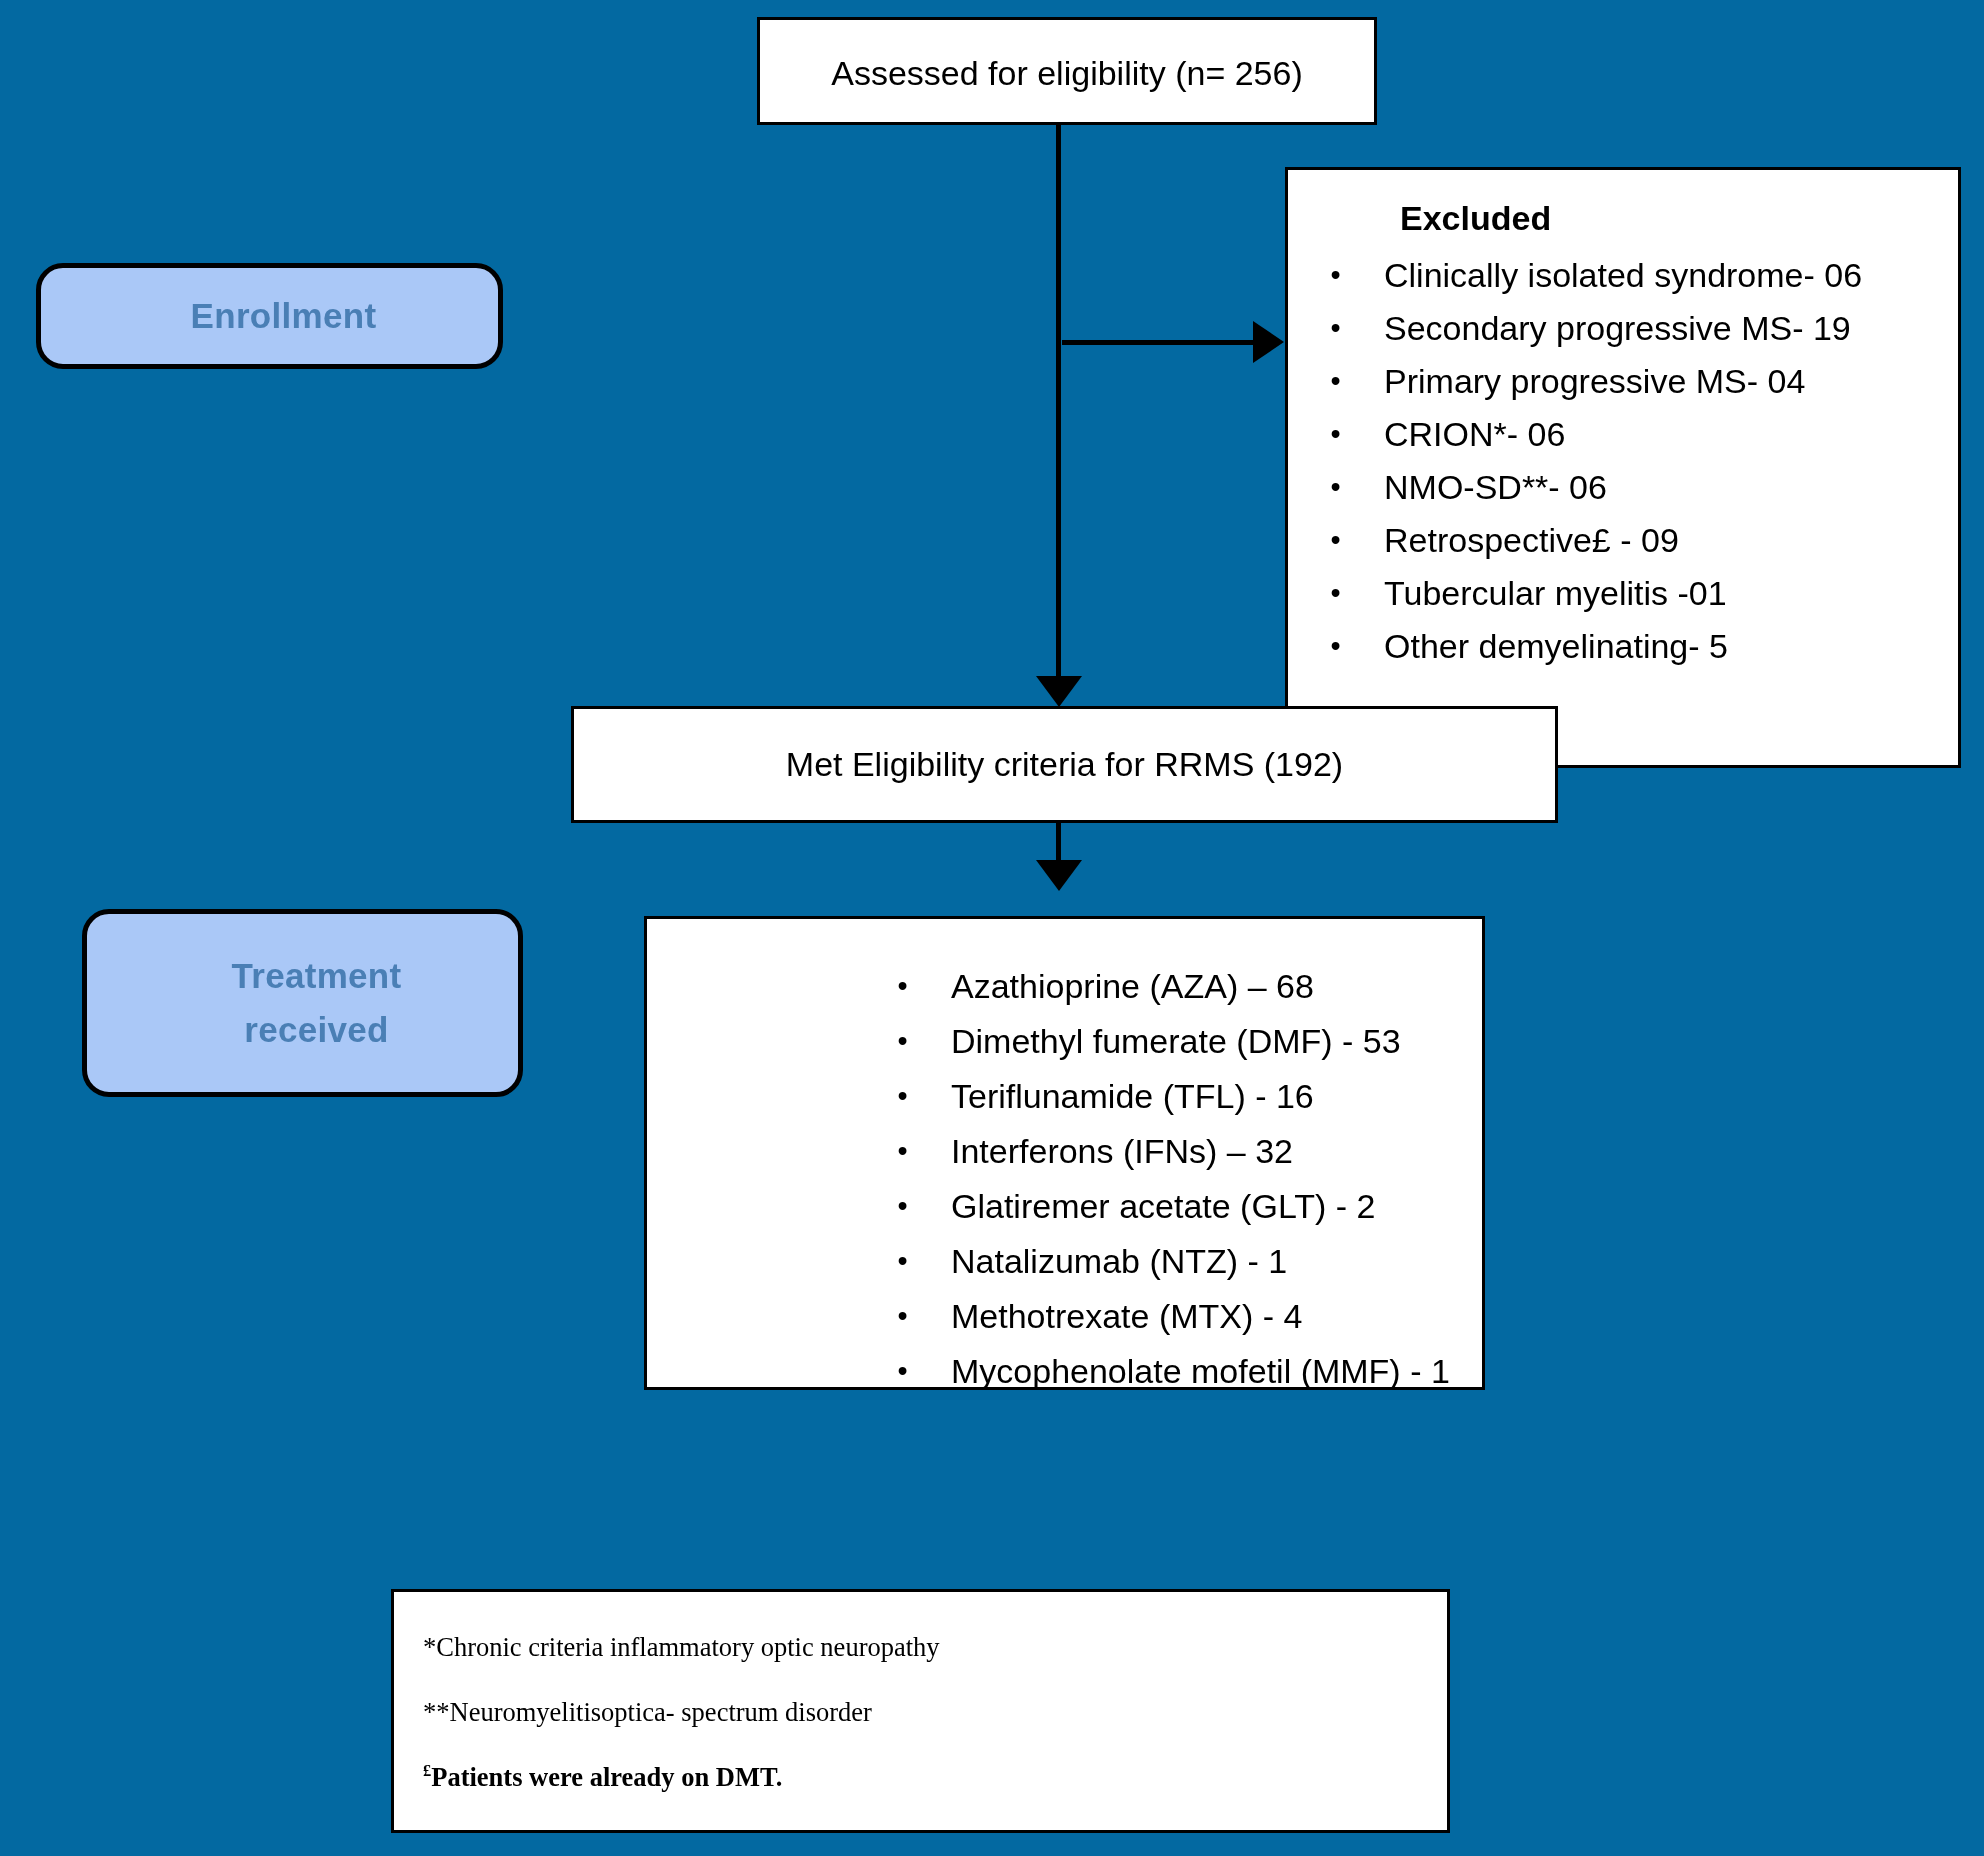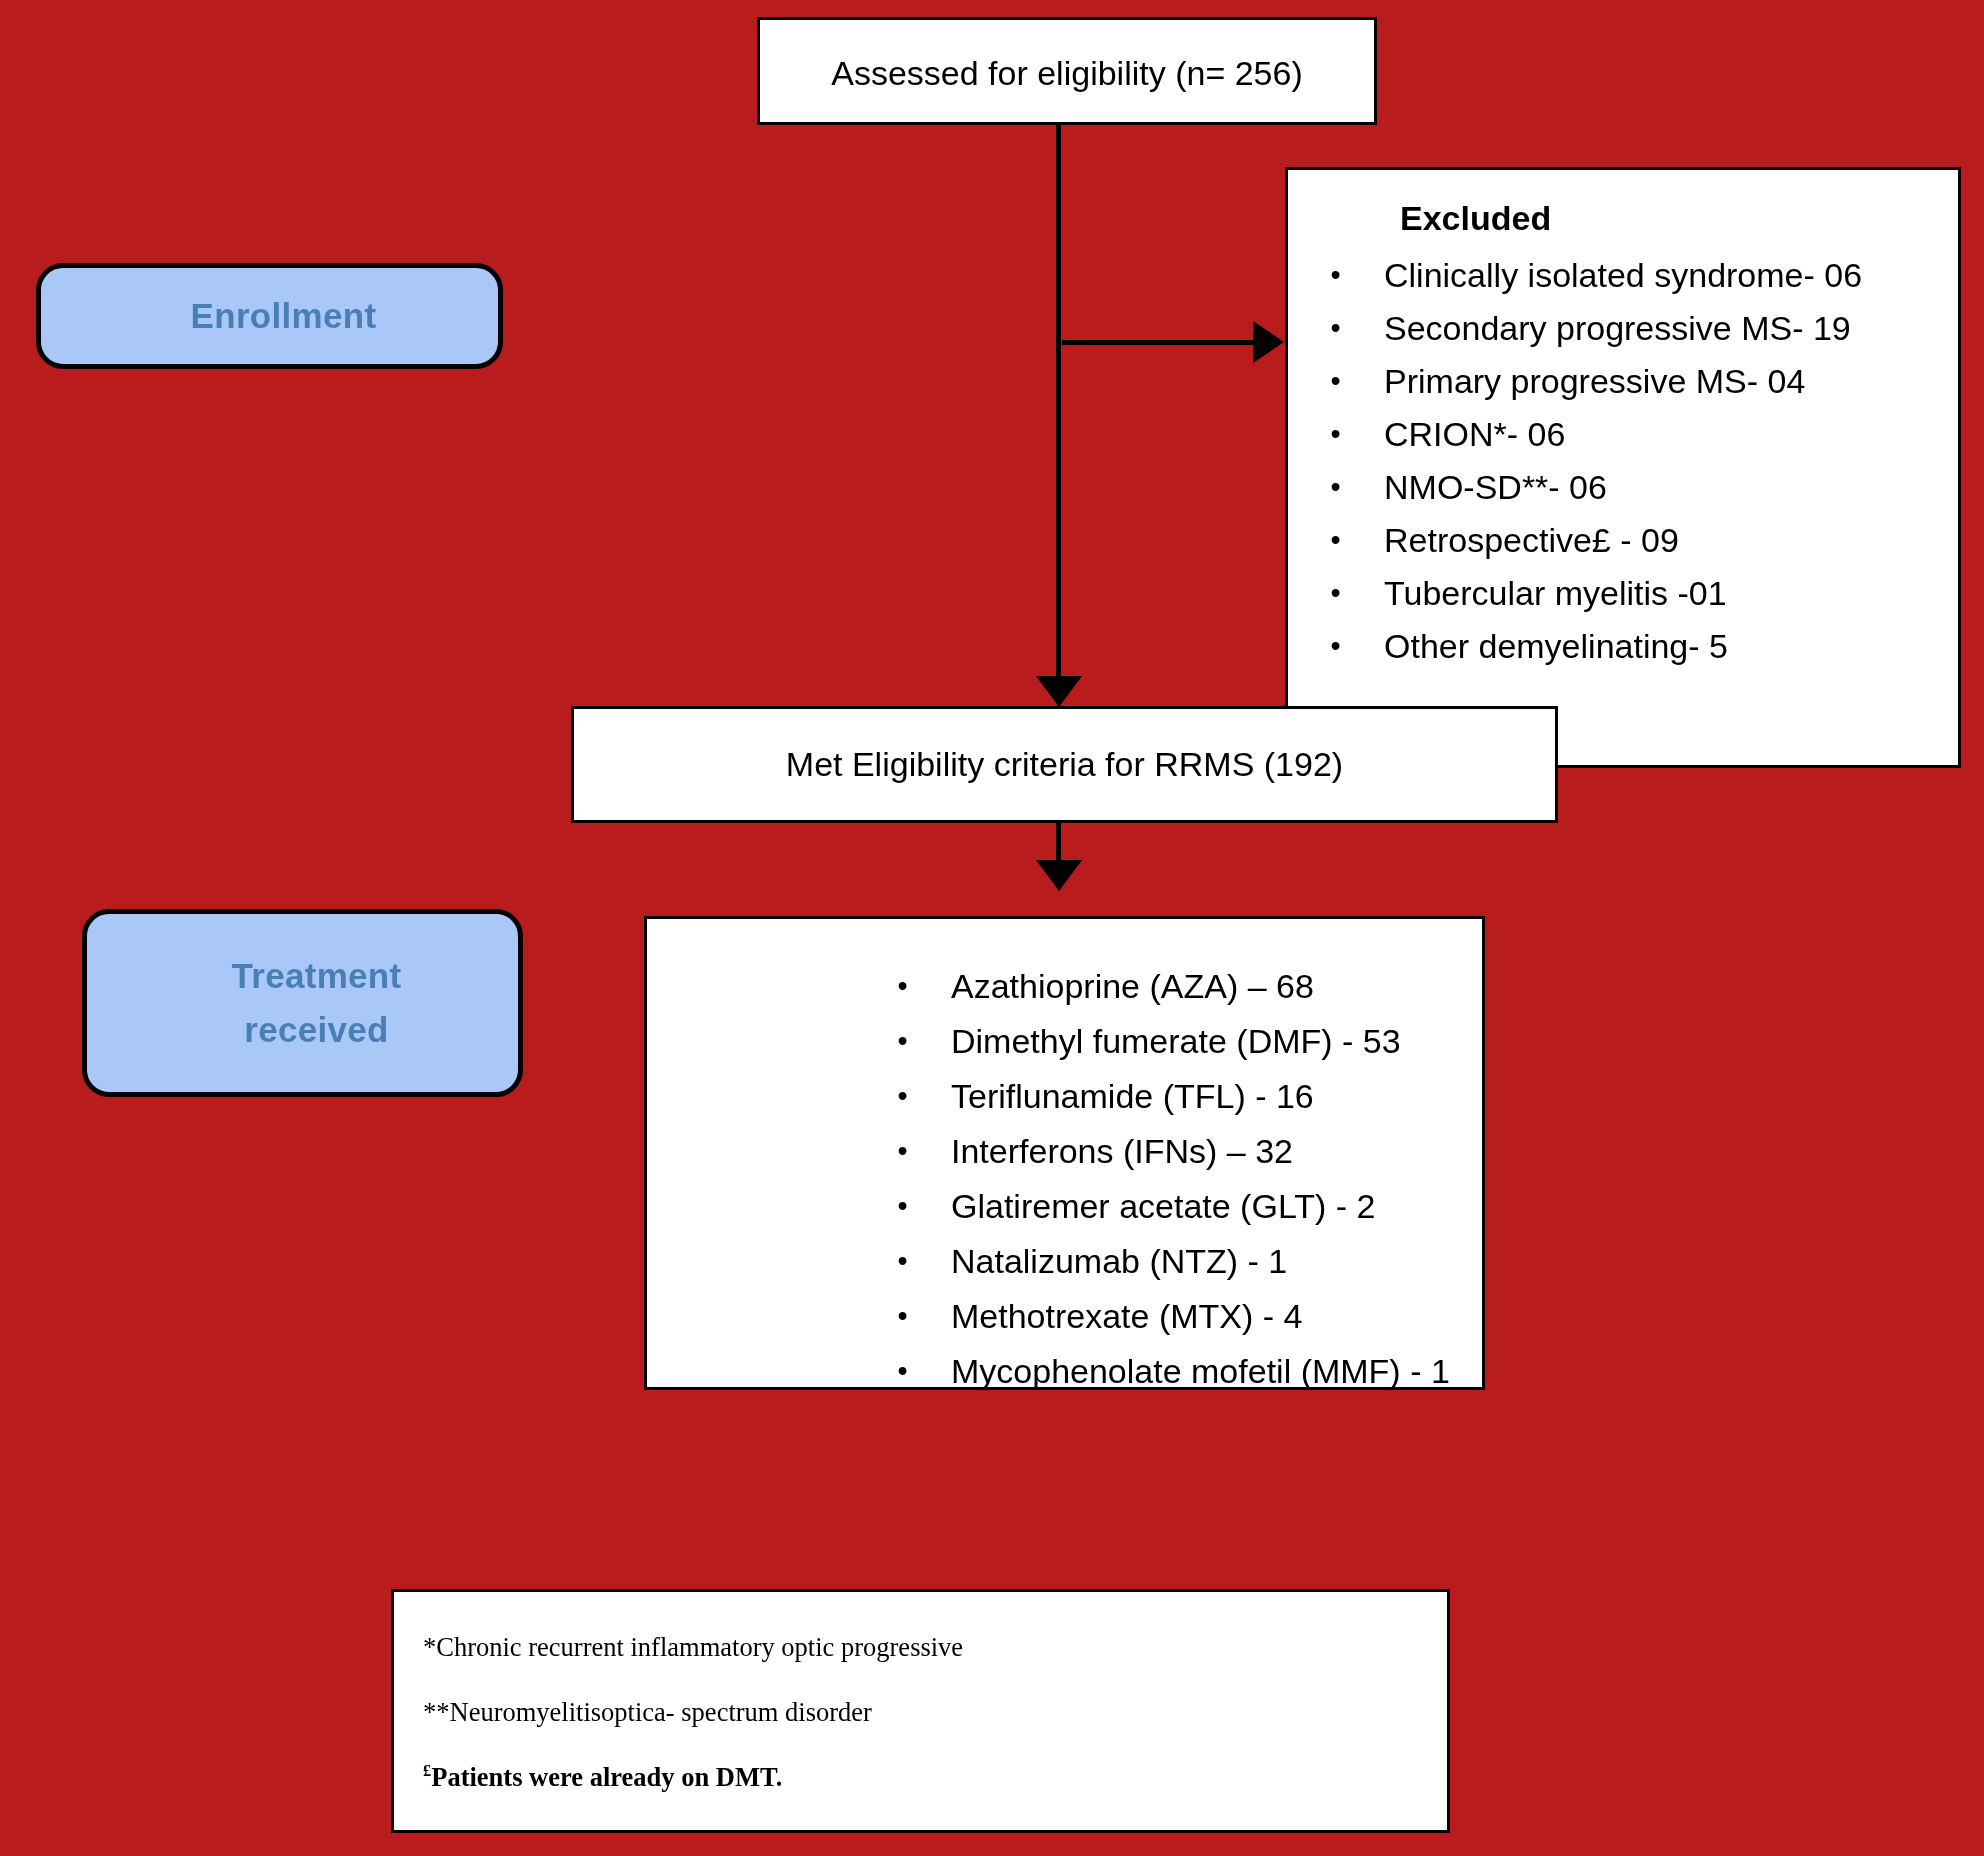--- a/index.html
+++ b/index.html
@@ -4,21 +4,21 @@
 <style>
   html, body {
     margin: 0;
     padding: 0;
     background: #ffffff;
   }
   #canvas {
     position: relative;
     width: 1985px;
     height: 1856px;
-    background: #b91c1c;
+    background: #0369a1;
     overflow: hidden;
     font-family: "Liberation Sans", sans-serif;
   }
   .box {
     position: absolute;
     box-sizing: border-box;
     border: 3.5px solid #000000;
     background: #ffffff;
   }
   .rbox {
@@ -163,21 +163,21 @@
       <li>Interferons (IFNs) – 32</li>
       <li>Glatiremer acetate (GLT) - 2</li>
       <li>Natalizumab (NTZ) - 1</li>
       <li>Methotrexate (MTX) - 4</li>
       <li>Mycophenolate mofetil (MMF) - 1</li>
     </ul>
   </div>
 
   <div class="box" style="left:391px; top:1589px; width:1059px; height:244px;">
     <div class="fn-line" style="left:29px; top:40px;">
-      <span>*</span><span>Chronic recurrent inflammatory optic progressive</span>
+      <span>*</span><span>Chronic criteria inflammatory optic neuropathy</span>
     </div>
     <div class="fn-line" style="left:29px; top:105px;">
       <span>**</span><span>Neuromyelitisoptica- spectrum disorder</span>
     </div>
     <div class="fn-line" style="left:29px; top:169px;font-weight:bold;">
       <sup>£</sup><span>Patients were already on DMT.</span>
     </div>
   </div>
 
 </div>

